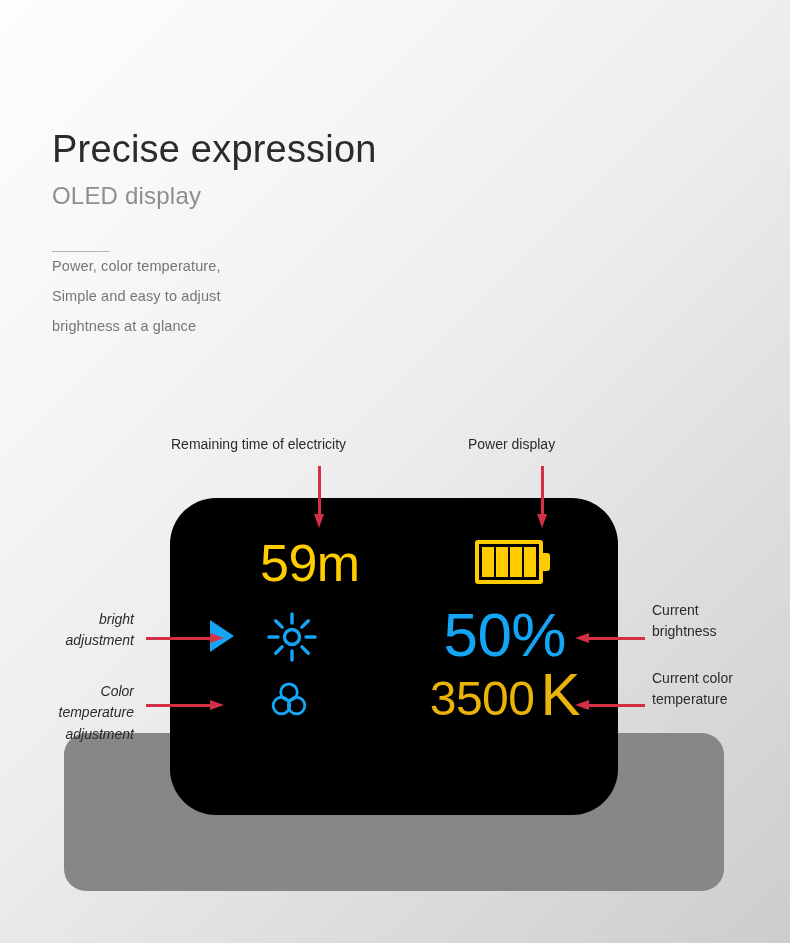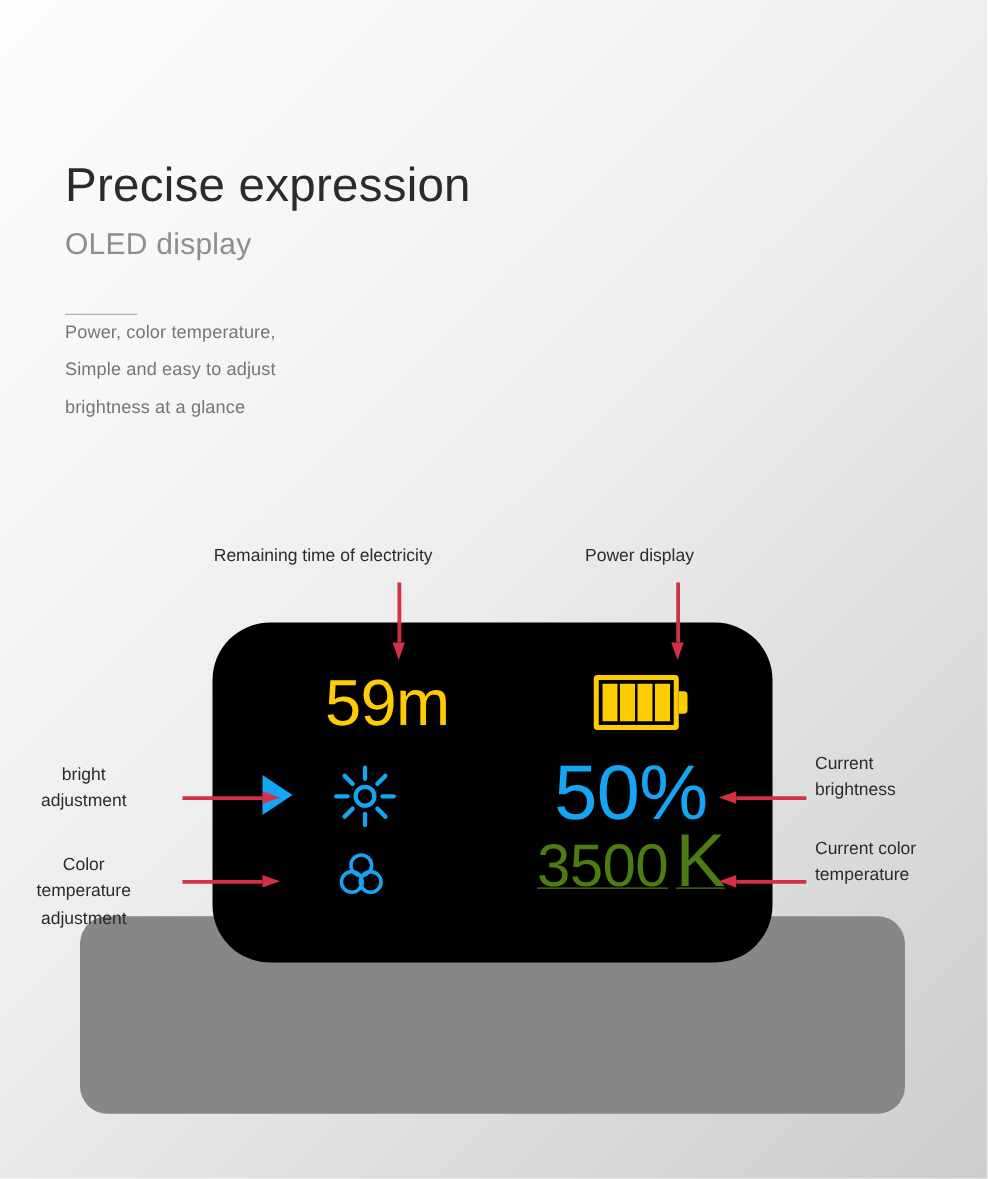--- a/index.html
+++ b/index.html
@@ -66,21 +66,21 @@
     width: 660px;
     height: 158px;
     background: #878787;
     border-radius: 22px;
   }
   .oled-panel {
     position: absolute;
     left: 170px;
     top: 498px;
     width: 448px;
-    height: 272px;
+    height: 317px;
     background: #000000;
     border-radius: 46px;
     overflow: hidden;
   }
 
   
   .row-time {
     position: absolute;
     left: 0;
     top: 30px;
@@ -168,42 +168,42 @@
     top: -2px;
     font-size: 62px;
     color: #14A5F5;
     line-height: 62px;
     letter-spacing: -0.5px;
   }
   .value-color {
     position: absolute;
     right: 38px;
     top: 0;
-    line-height: 37px;
-    color: #4d7c0f;
+    line-height: 49px;
+    color: #eab308;
     letter-spacing: -0.5px;
     white-space: nowrap;
-    text-decoration: underline;
   }
   .value-color .num { font-size: 48px; }
   .value-color .unit { font-size: 60px; margin-left: 6px; }
 
   
   .anno {
     position: absolute;
     color: #2b2b2b;
     font-size: 14px;
     line-height: 1.5;
     white-space: nowrap;
   }
   .anno-top-left { left: 171px; top: 434px; }
   .anno-top-right { left: 468px; top: 434px; }
   .anno-left {
-    text-align: center;
+    text-align: right;
     line-height: 1.52;
+    font-style: italic;
   }
   .anno-right { text-align: left; line-height: 1.52; }
   .anno-bright-adj { left: 0px; top: 609px; width: 134px; }
   .anno-color-adj  { left: 0px; top: 668px; width: 134px; margin-top: 13px; }
   .anno-cur-bright { left: 652px; top: 600px; }
   .anno-cur-color  { left: 652px; top: 668px; }
 
   
   .arrow-v {
     position: absolute;

